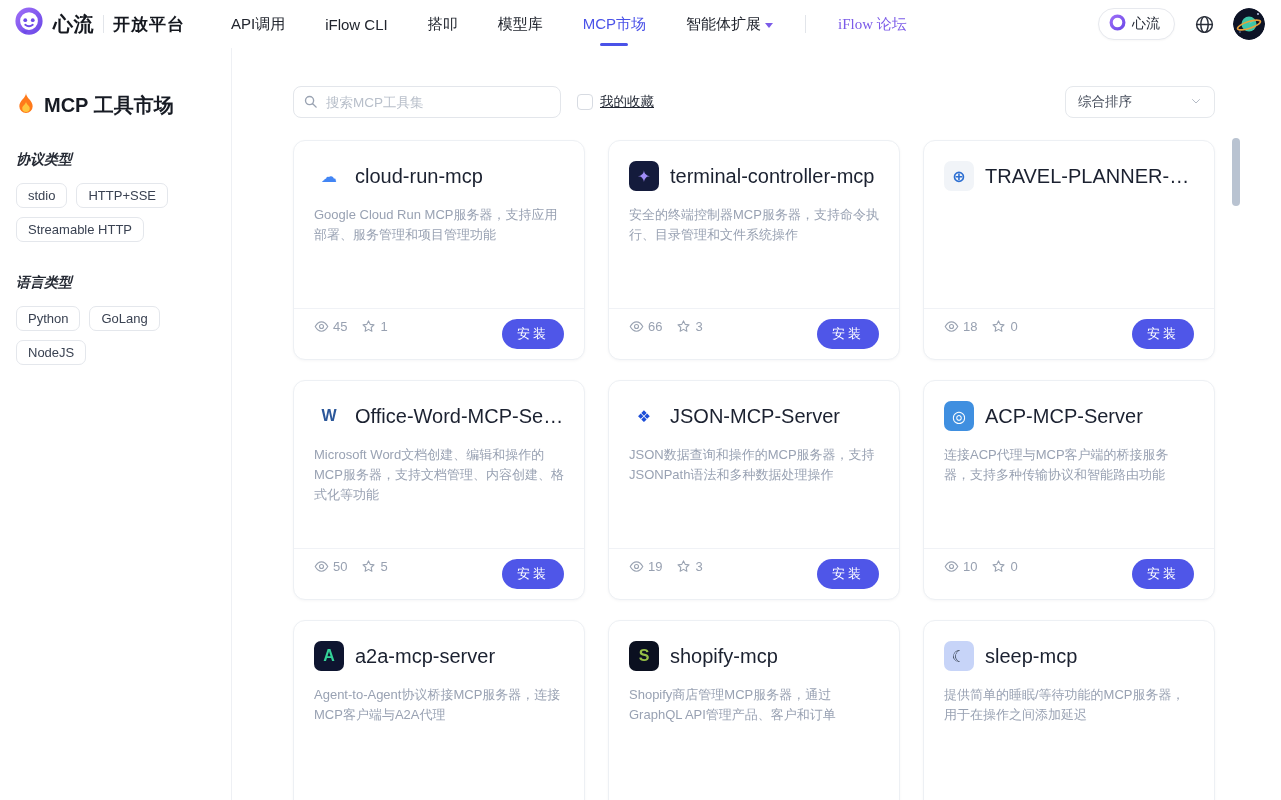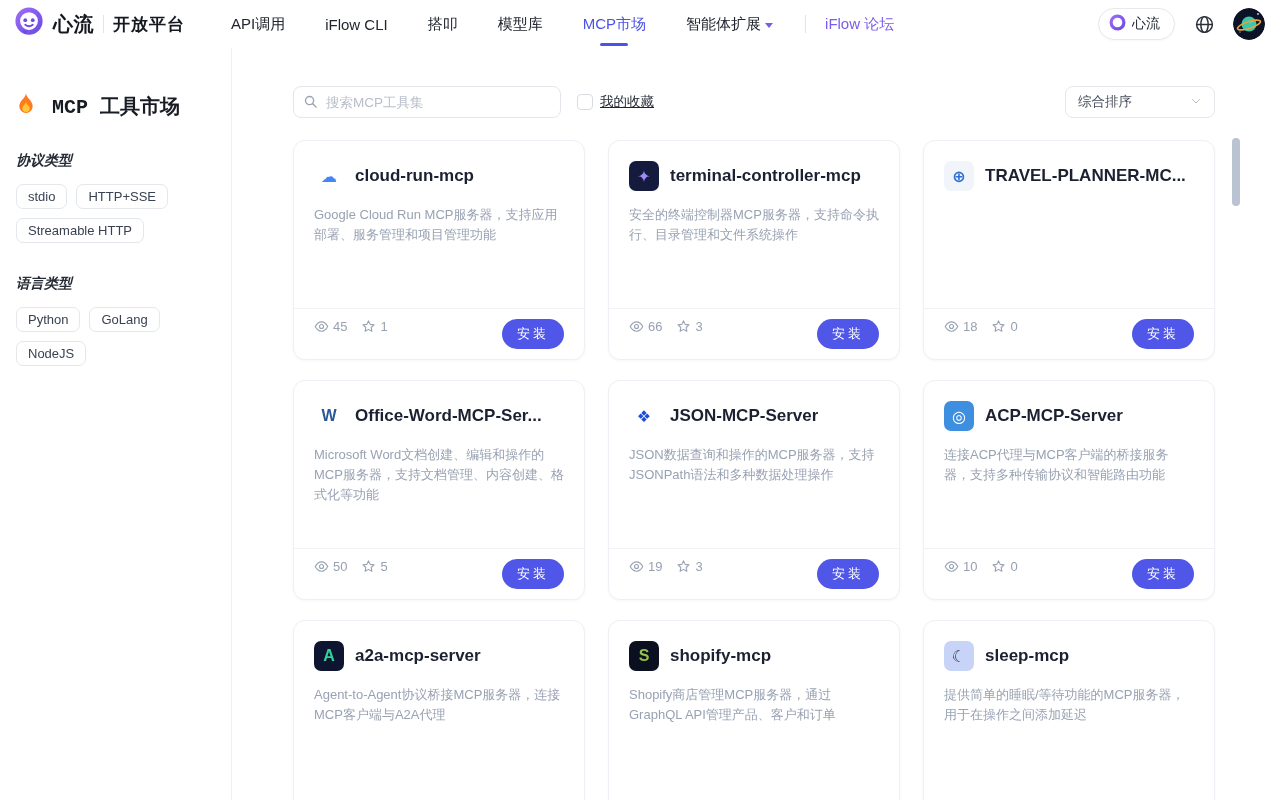--- a/index.html
+++ b/index.html
@@ -16,33 +16,33 @@
   .main-nav { display:flex; align-items:center; gap:40px; margin-left:46px; }
   .nav-item { position:relative; font-size:15px; color:#21252e; cursor:pointer;
     display:flex; align-items:center; gap:4px; height:48px; white-space:nowrap; }
   .nav-item.active { color:#4a52e8; font-weight:500; }
   .nav-item.active::after { content:""; position:absolute; left:50%; transform:translateX(-50%);
     bottom:2px; width:28px; height:3px; border-radius:3px; background:#4a52e8; }
   .nav-caret { display:inline-block; width:0; height:0; margin-top:2px;
     border-left:4px solid transparent; border-right:4px solid transparent;
     border-top:5px solid #7b5be8; }
   .forum-div { margin-left:32px; }
-  .forum-link { margin-left:19px; font-size:15px; color:#7b5be8; cursor:pointer; white-space:nowrap; }
+  .forum-link { margin-left:32px; font-size:15px; color:#7b5be8; cursor:pointer; white-space:nowrap;font-family:Liberation Serif, serif; }
   .top-right { margin-left:auto; display:flex; align-items:center; gap:16px; }
   .login-pill { display:flex; align-items:center; gap:6px; border:1px solid #e7e9ee;
     border-radius:999px; padding:5px 14px 5px 10px; font-size:14px; color:#1f2430;
     cursor:pointer; background:#fff; box-shadow:0 1px 2px rgba(16,24,40,.03); }
   .globe-btn { width:26px; height:26px; display:flex; align-items:center; justify-content:center; cursor:pointer; }
   .avatar { width:32px; height:32px; border-radius:50%; overflow:hidden; cursor:pointer; }
 
   
   .page { display:flex; height:752px; }
   .sidebar { width:232px; flex:0 0 232px; border-right:1px solid #eef0f4; padding:44px 14px 0 16px; }
-  .sb-title { display:flex; align-items:center; gap:16px; font-size:20px; font-weight:700;
-    color:#171b24; margin-bottom:6px;font-family:Liberation Mono, monospace; }
+  .sb-title { display:flex; align-items:center; gap:8px; font-size:20px; font-weight:700;
+    color:#171b24; margin-bottom:6px; }
   .sb-section-label { font-size:14px; font-weight:700; color:#262b35; margin:32px 0 14px;font-style:italic; }
   .tag-list { display:flex; flex-wrap:wrap; gap:9px; }
   .tag { border:1px solid #e4e7ec; border-radius:7px; padding:4px 11px; font-size:13px;
     color:#3a4252; background:#fff; cursor:pointer; white-space:nowrap; }
 
   .main { flex:1; padding:38px 0 0 61px; position:relative; }
 
   
   .toolbar { display:flex; align-items:center; width:922px; }
   .search-box { position:relative; width:268px; height:32px; }
@@ -60,21 +60,21 @@
 
   
   .grid { margin-top:22px; display:grid; grid-template-columns:repeat(3,292px);
     column-gap:23px; row-gap:20px; }
   .card { height:220px; background:#fff; border:1px solid #edf0f4; border-radius:12px;
     display:flex; flex-direction:column; box-shadow:0 1px 3px rgba(16,24,40,.04); cursor:pointer; }
   .card-body { padding:20px 20px 0; flex:1; overflow:hidden; }
   .card-head { display:flex; align-items:center; gap:11px; }
   .card-ic { width:30px; height:30px; border-radius:7px; flex:0 0 30px; display:flex;
     align-items:center; justify-content:center; font-size:16px; font-weight:700; overflow:hidden; }
-  .card-name { font-size:17px; font-weight:700; color:#1b2130; white-space:nowrap;
+  .card-name { font-size:20px; font-weight:400; color:#1b2130; white-space:nowrap;
     overflow:hidden; text-overflow:ellipsis; }
   .card-desc { margin-top:14px; font-size:13px; line-height:1.55; color:#99a2b3; }
   .card-foot { border-top:1px solid #f0f2f6; padding:10px 20px; display:flex; align-items:flex-start; }
   .stat { display:flex; align-items:center; gap:4px; font-size:13px; color:#98a1b1; margin-right:14px; }
   .install-btn { margin-left:auto; background:#4f56e8; color:#fff; border:none;
     border-radius:999px; padding:6px 15px; font-size:13px; letter-spacing:3px;
     cursor:pointer; font-family:inherit; }
 
   .scroll-thumb { position:absolute; left:1232px; top:138px; width:8px; height:68px;
     border-radius:4px; background:#b9c3d1; }

